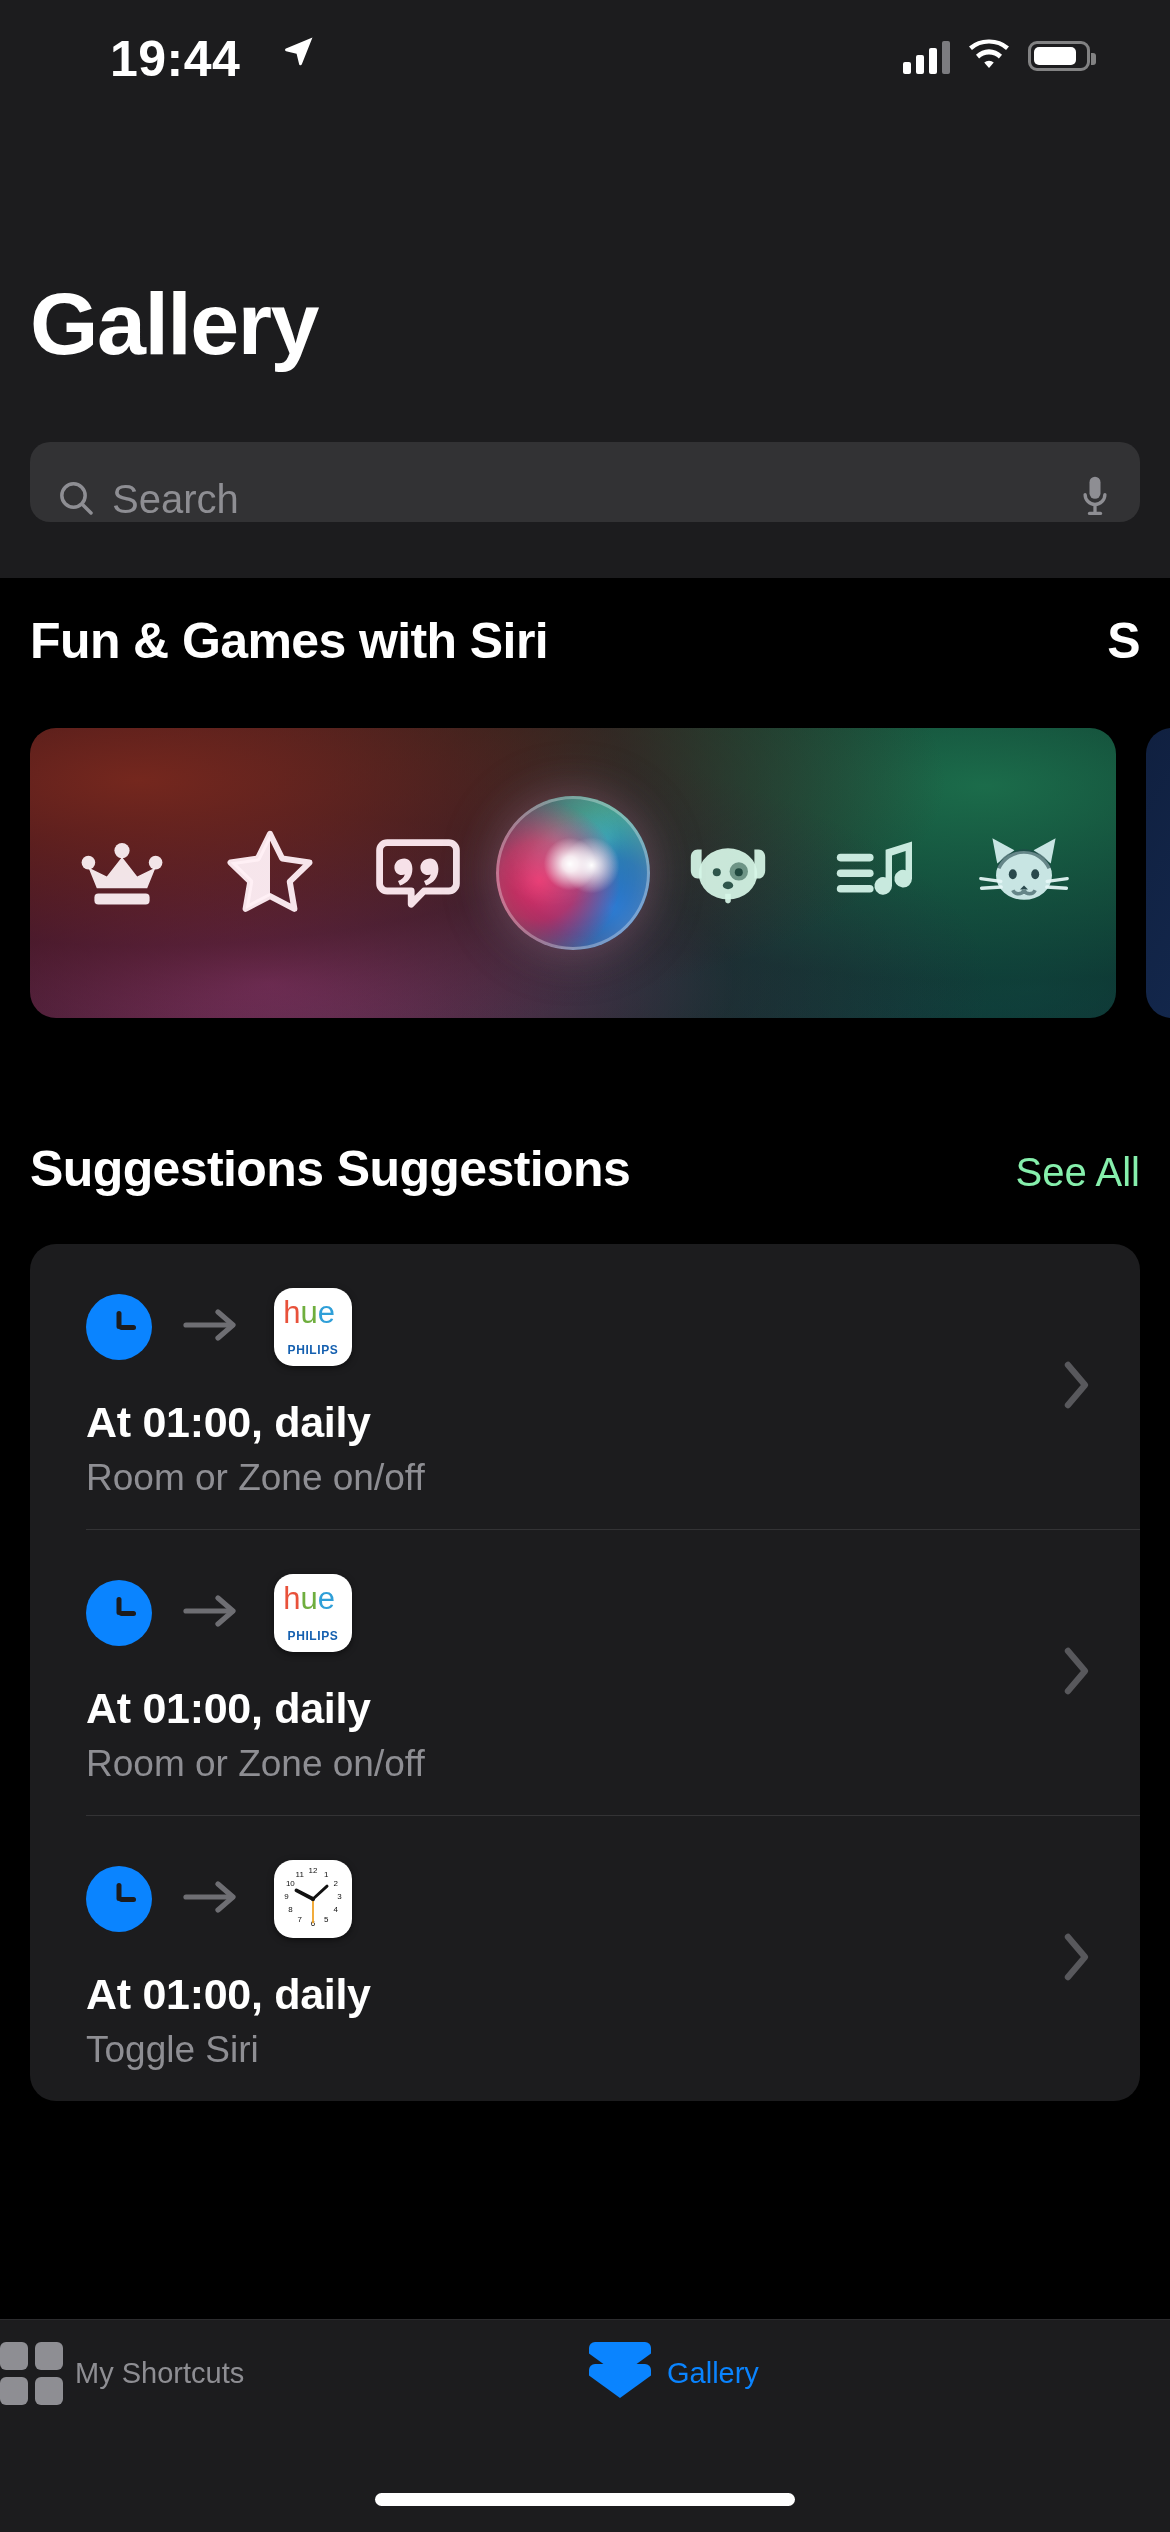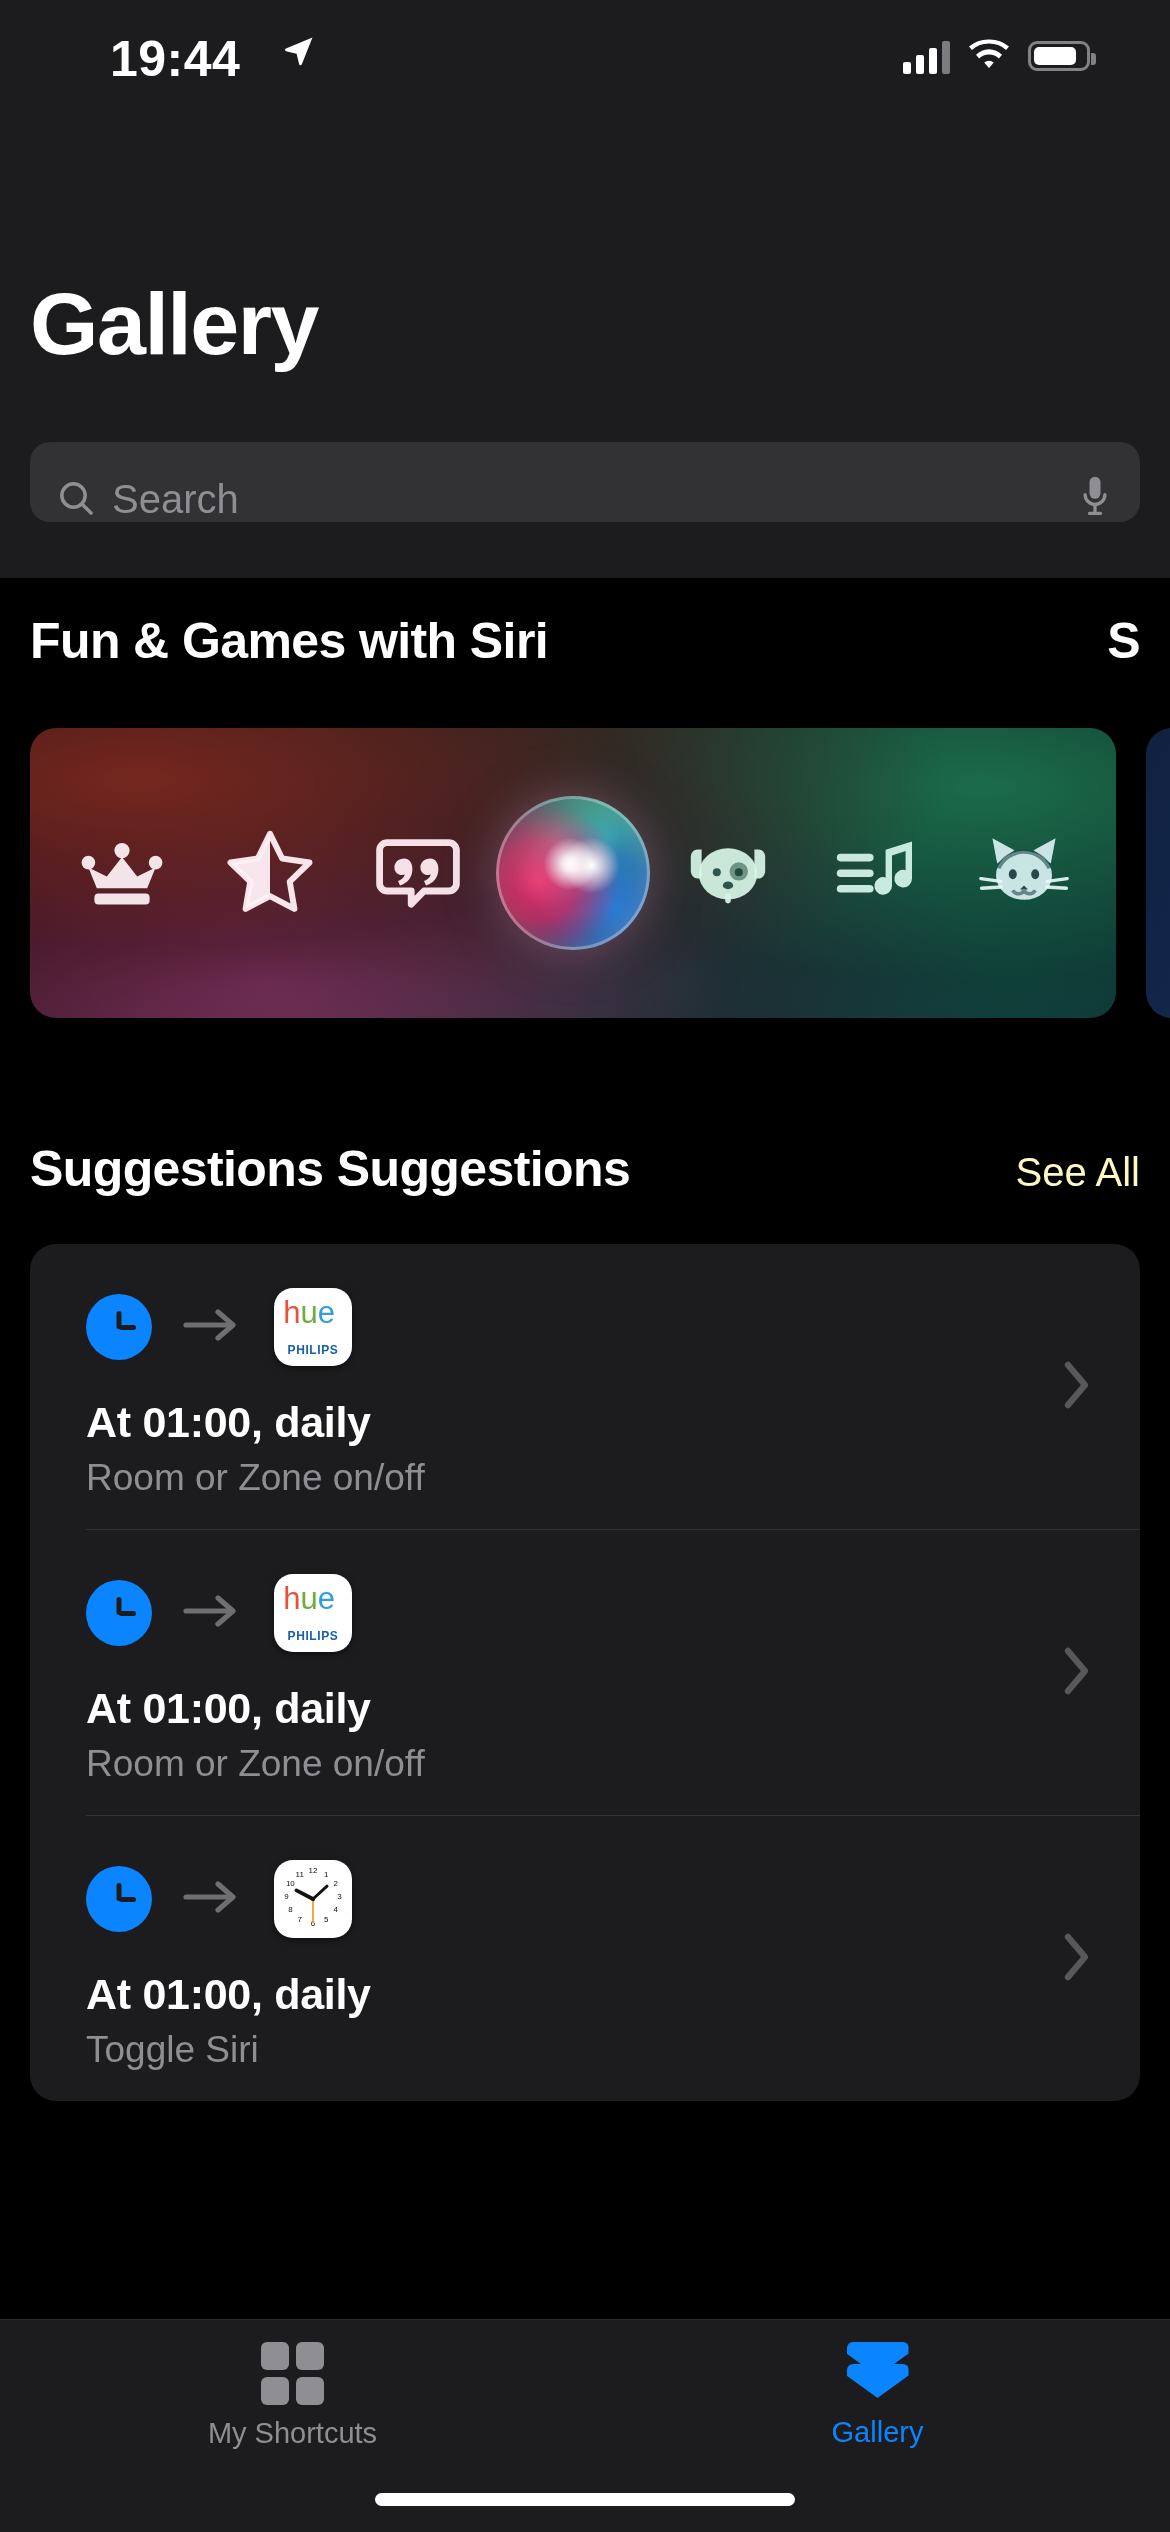--- a/index.html
+++ b/index.html
@@ -75,21 +75,21 @@
   .mic-icon { margin-right:28px; flex:0 0 auto; }
 
   
   .content { position:absolute; top:578px; left:0; width:1170px; bottom:0; background:#000; }
 
   .sec-head {
     display:flex; align-items:baseline; justify-content:space-between;
     padding:0 30px;
   }
   .sec-title { font-size:50px; font-weight:700; color:#fff; letter-spacing:-0.6px; }
-  .see-all { font-size:40px; color:#fef9c3; font-weight:400; }
+  .see-all { font-size:40px; color:#86efac; font-weight:400; }
 
   
   .carousel {
     position:relative; margin-top:58px; height:290px;
     overflow:hidden;
   }
   .banner {
     position:absolute; left:30px; top:0;
     width:1086px; height:290px; border-radius:26px; overflow:hidden;
     background:
@@ -182,21 +182,21 @@
   .row-sub { margin-top:10px; font-size:37px; color:#8e8e93; }
   .row-chevron { position:absolute; right:48px; top:50%; transform:translateY(-50%); }
   .divider { height:1px; background:#333335; margin-left:56px; }
 
   
   .tabbar {
     position:absolute; left:0; bottom:0; width:1170px; height:213px;
     background:#1c1c1e; border-top:1px solid #2c2c2e;
     display:flex; align-items:flex-start; padding-top:22px;
   }
-  .tab { flex:1 1 0; display:flex; flex-direction:column; align-items:center; gap:12px; }
+  .tab { flex:1 1 0; display:flex; flex-direction:row; align-items:center; gap:12px; }
   .tab-label { font-size:29px; color:#8e8e93; }
   .tab.active .tab-label { color:#0a84ff; }
   .grid-icon { display:grid; grid-template-columns:28px 28px; grid-gap:7px; }
   .grid-icon i { display:block; width:28px; height:28px; background:#8e8e93; border-radius:6px; }
   .auto-tab-icon { position:relative; width:62px; height:62px; }
   .auto-tab-icon .circ {
     position:absolute; left:4px; top:0; width:54px; height:54px;
     border-radius:50%; background:#8e8e93;
   }
   .auto-tab-icon .base {

